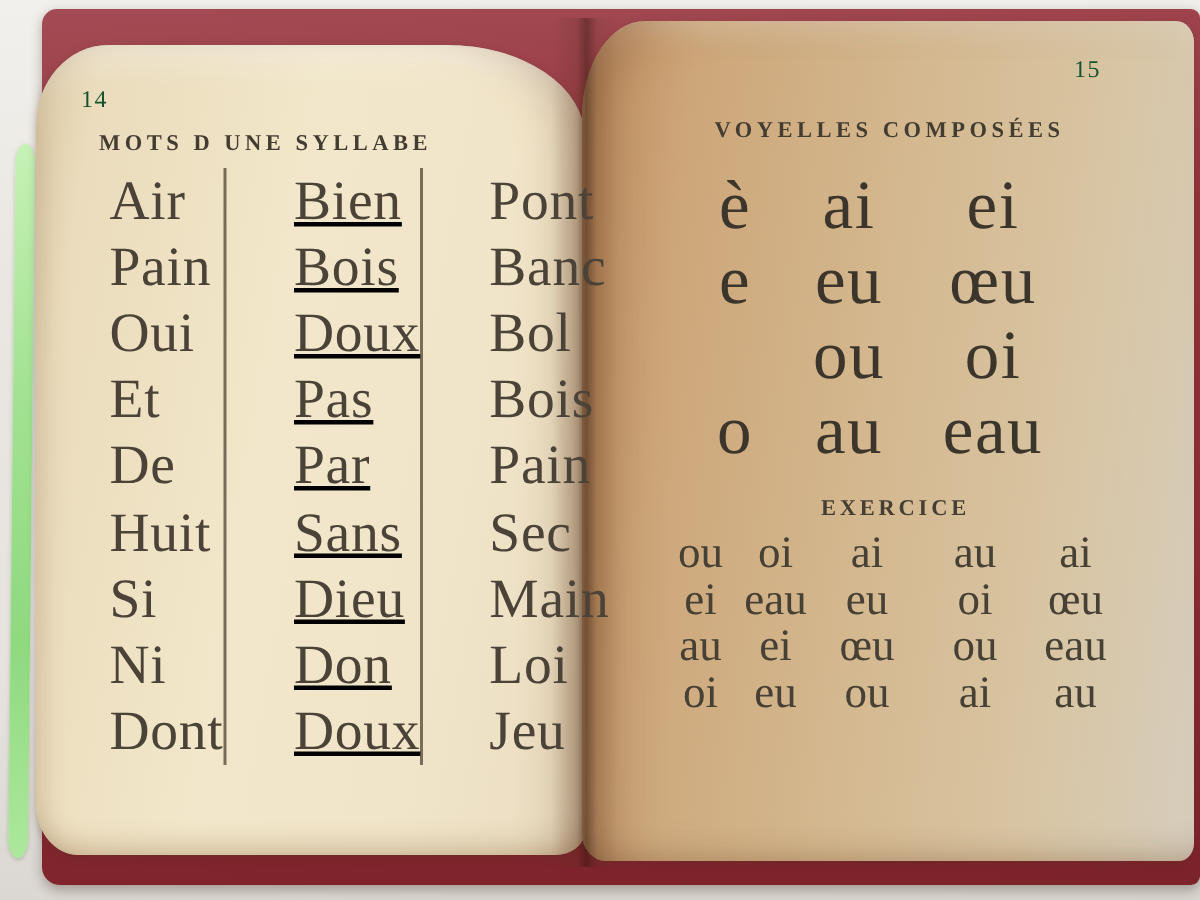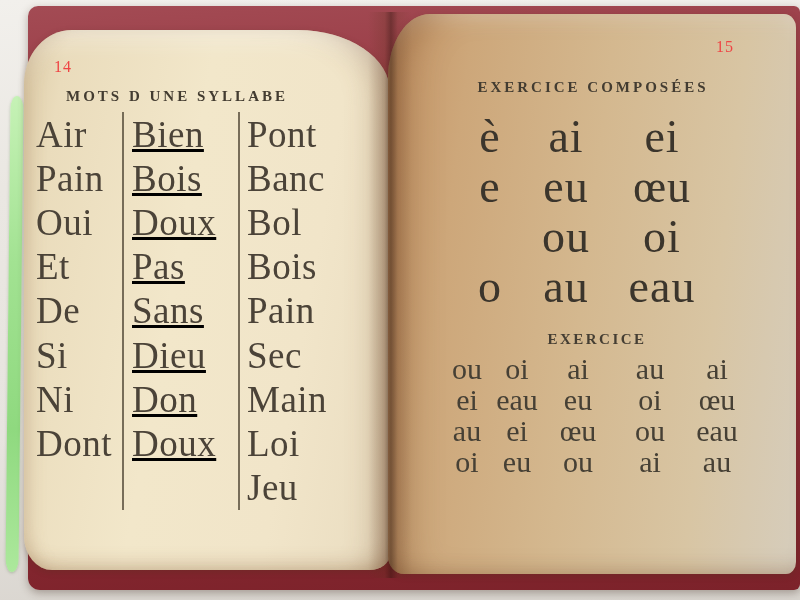--- a/index.html
+++ b/index.html
@@ -49,41 +49,41 @@
       inset 0 -14px 18px -12px rgba(120,80,45,.28),
       0 2px 6px rgba(80,50,30,.28);
   }
   .gutter-shadow {
     position: absolute; left: 368px; top: 12px; width: 44px; height: 566px;
     background: linear-gradient(to right,
       rgba(90,50,28,0) 0%, rgba(90,50,28,.22) 38%,
       rgba(45,22,12,.42) 52%, rgba(90,50,28,.14) 68%, rgba(90,50,28,0) 100%);
   }
   .page-num {
-    position: absolute; font-size: 16px; color: #ef4444; letter-spacing: 1px;
+    position: absolute; font-size: 16px; color: #14532d; letter-spacing: 1px;
   }
   .pnum-left { left: 54px; top: 58px; }
   .pnum-right { left: 716px; top: 38px; }
   .section-heading {
     position: absolute; text-align: center;
     font-size: 15px; font-weight: 600; letter-spacing: 3px;
     color: #433c31; white-space: nowrap;
   }
   .heading-left { left: 37px; top: 88px; width: 280px; }
   .heading-right { left: 443px; top: 79px; width: 300px; }
   .exercice-heading {
     position: absolute; left: 447px; top: 331px; width: 300px;
     text-align: center; font-size: 15px; font-weight: 600;
     letter-spacing: 2.5px; color: #453e33;
   }
   .word-table {
     position: absolute; left: 33px; top: 112px; width: 314px; height: 398px;
     display: flex;
   }
-  .word-col { display: flex; flex-direction: column; }
+  .word-col { display: flex; flex-direction: column; margin-left: 37px; }
   .word-col-1 { width: 89px; border-right: 2px solid rgba(72,62,46,.72); }
   .word-col-2 { width: 106px; border-right: 2px solid rgba(72,62,46,.72); padding-left: 8px; text-decoration: underline; }
   .word-col-3 { width: 100px; padding-left: 7px; }
   .word-col-1 .word-cell { padding-left: 3px; }
   .word-cell {
     height: 44.2px; display: flex; align-items: center;
     font-size: 37px; color: #4b4338; letter-spacing: .5px;
   }
   .vowel-grid { position: absolute; left: 445px; top: 110px; }
   .vowel-row {
@@ -119,30 +119,32 @@
 <div class="section-heading heading-left">MOTS D UNE SYLLABE</div>
 
 <div class="word-table">
   <div class="word-col word-col-1">
 
   <div class="word-cell">Air</div>
       <div class="word-cell">Pain</div>
       <div class="word-cell">Oui</div>
       <div class="word-cell">Et</div>
       <div class="word-cell">De</div>
+      <div class="word-cell">Huit</div>
       <div class="word-cell">Si</div>
       <div class="word-cell">Ni</div>
       <div class="word-cell">Dont</div>
     </div>
   <div class="word-col word-col-2">
 
   <div class="word-cell">Bien</div>
       <div class="word-cell">Bois</div>
       <div class="word-cell">Doux</div>
       <div class="word-cell">Pas</div>
+      <div class="word-cell">Par</div>
       <div class="word-cell">Sans</div>
       <div class="word-cell">Dieu</div>
       <div class="word-cell">Don</div>
       <div class="word-cell">Doux</div>
     </div>
   <div class="word-col word-col-3">
 
   <div class="word-cell">Pont</div>
       <div class="word-cell">Banc</div>
       <div class="word-cell">Bol</div>
@@ -150,21 +152,21 @@
       <div class="word-cell">Pain</div>
       <div class="word-cell">Sec</div>
       <div class="word-cell">Main</div>
       <div class="word-cell">Loi</div>
       <div class="word-cell">Jeu</div>
     </div>
 </div>
 
 <div class="page-num pnum-right">15</div>
 
-<div class="section-heading heading-right">EXERCICE COMPOSÉES</div>
+<div class="section-heading heading-right">VOYELLES COMPOSÉES</div>
 
 <div class="vowel-grid">
   <div class="vowel-row">
 
   <div class="vowel-cell">è</div>
       <div class="vowel-cell">ai</div>
       <div class="vowel-cell">ei</div>
     </div>
   <div class="vowel-row">
 

